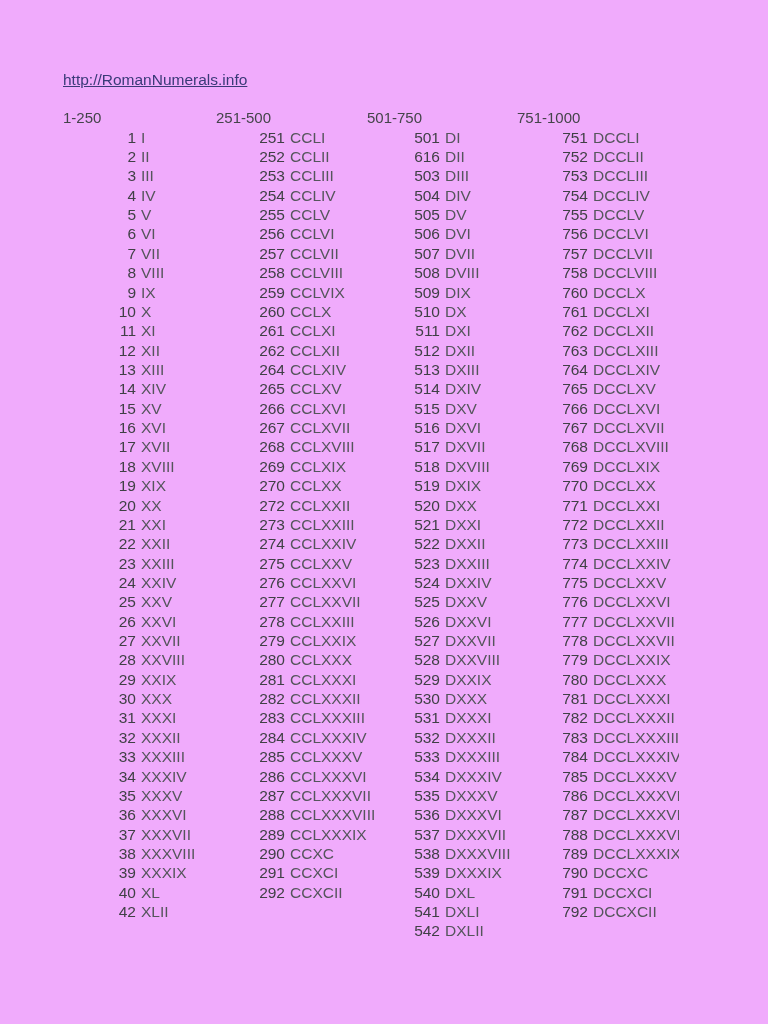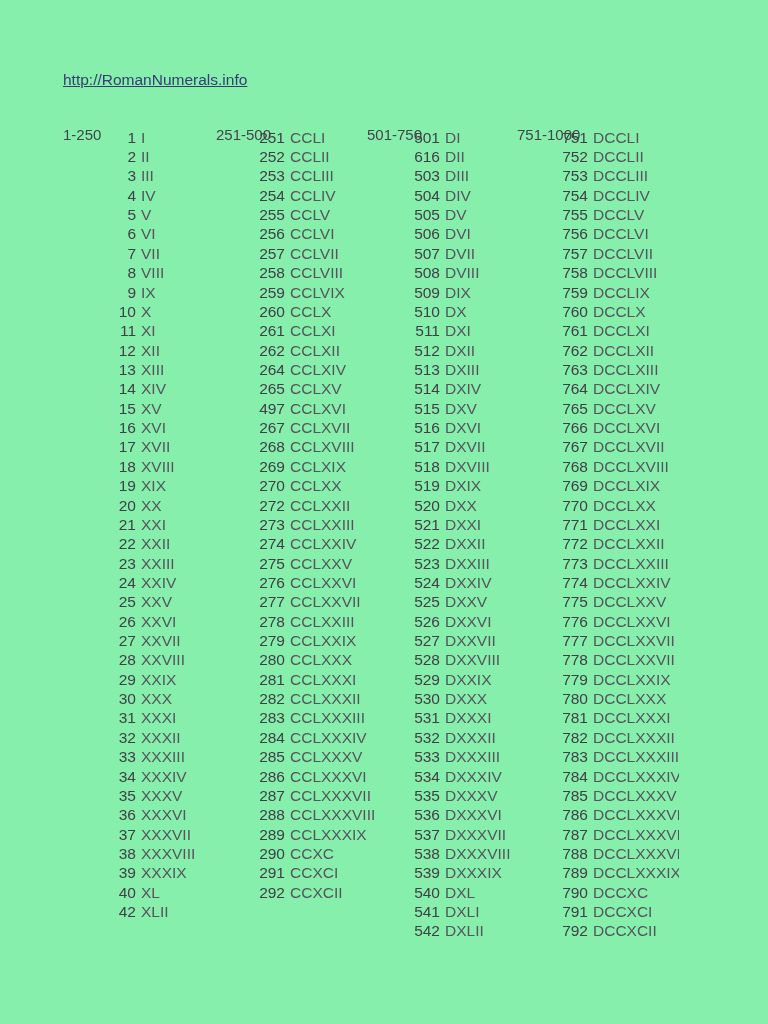--- a/index.html
+++ b/index.html
@@ -6,30 +6,30 @@
   body{
     width:768px;height:1024px;
     background:#ffffff;
     font-family:"Liberation Sans",sans-serif;
     position:relative;overflow:hidden;
     --link-color:#3a3a78;
     --num-color:#404046;
     --rn-color:#55555c;
     --hdr-color:#44444a;
   }
-  .doc{position:absolute;inset:0;background:#86efac}
+  .doc{position:absolute;inset:0;background:#f0abfc}
   .url{
     position:absolute;left:63px;top:70px;
     font-size:15.5px;line-height:20px;
     color:var(--link-color);
     text-decoration:underline;
     cursor:pointer;
   }
   .hdr{
-    position:absolute;top:126px;
+    position:absolute;top:109px;
     font-size:15px;color:var(--hdr-color);
     white-space:nowrap;
     text-align:right;
   }
   .h1{left:63px}
   .h2{left:216px}
   .h3{left:367px}
   .h4{left:517px}
   .col{position:absolute;top:128px;width:210px}
   .c1{left:96px}
@@ -282,21 +282,21 @@
       </div>
       <div class="row">
         <span class="n">264</span>
         <span class="r">CCLXIV</span>
       </div>
       <div class="row">
         <span class="n">265</span>
         <span class="r">CCLXV</span>
       </div>
       <div class="row">
-        <span class="n">497</span>
+        <span class="n">266</span>
         <span class="r">CCLXVI</span>
       </div>
       <div class="row">
         <span class="n">267</span>
         <span class="r">CCLXVII</span>
       </div>
       <div class="row">
         <span class="n">268</span>
         <span class="r">CCLXVIII</span>
       </div>
@@ -588,24 +588,20 @@
         <span class="n">756</span>
         <span class="r">DCCLVI</span>
       </div>
       <div class="row">
         <span class="n">757</span>
         <span class="r">DCCLVII</span>
       </div>
       <div class="row">
         <span class="n">758</span>
         <span class="r">DCCLVIII</span>
-      </div>
-      <div class="row">
-        <span class="n">759</span>
-        <span class="r">DCCLIX</span>
       </div>
       <div class="row">
         <span class="n">760</span>
         <span class="r">DCCLX</span>
       </div>
       <div class="row">
         <span class="n">761</span>
         <span class="r">DCCLXI</span>
       </div>
       <div class="row">

